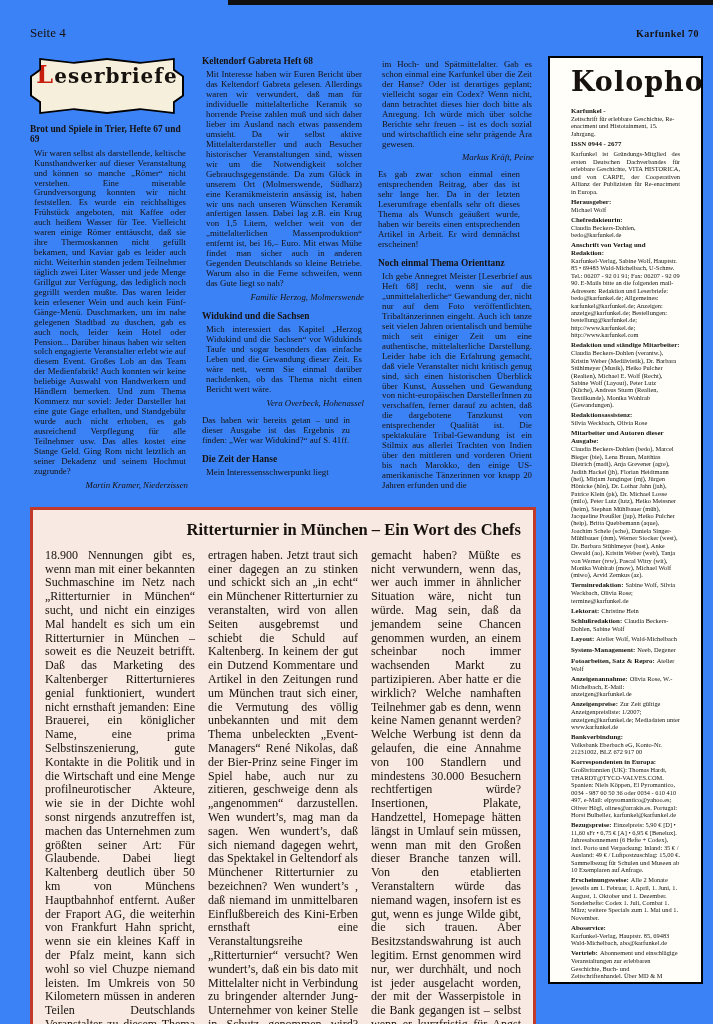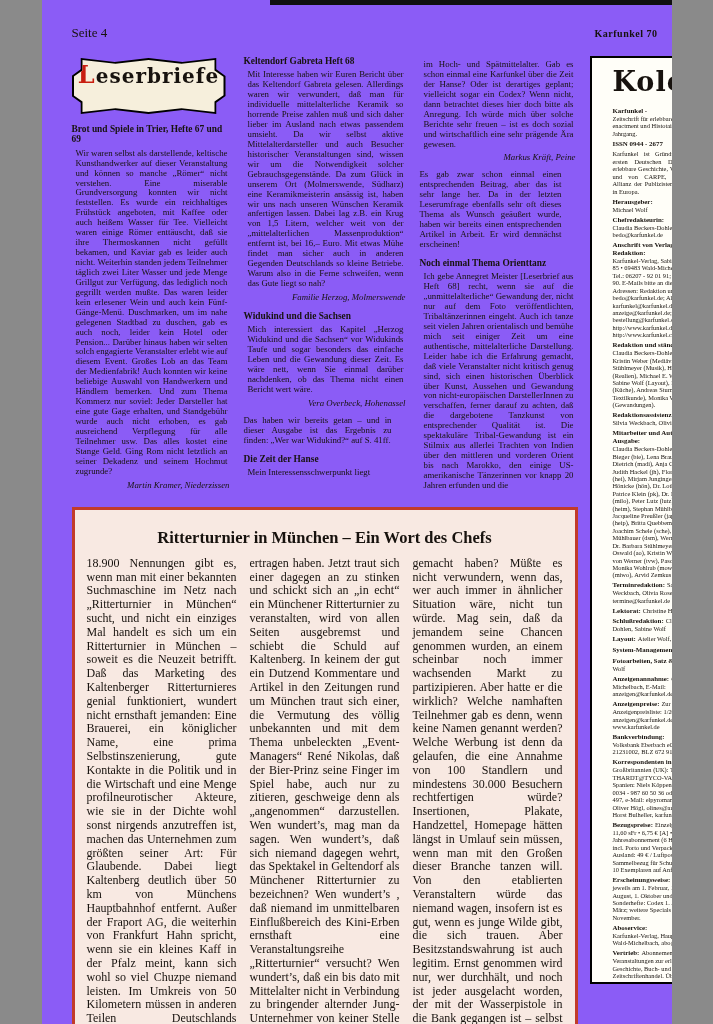--- a/index.html
+++ b/index.html
@@ -1,18 +1,18 @@
 <!DOCTYPE html>
 <html><head>
 <meta charset="utf-8">
 <style>
   html,body{margin:0;padding:0;background:#8a8a8a;}
   .page{
-    position:relative;width:630px;height:1024px;margin:0 auto;
-    background:#8b5cf6;color:#17120e;overflow:hidden;
+    position:relative;width:713px;height:1024px;margin:0 auto;
+    background:#3b82f6;color:#17120e;overflow:hidden;
     font-family:"Liberation Serif","DejaVu Serif",serif;
   }
   .scan-bar{position:absolute;top:0;left:228px;right:0;height:5px;background:#101010;}
   .hdr{position:absolute;top:25px;left:30px;right:14px;display:flex;justify-content:space-between;align-items:baseline;}
   .hdr .seite{font-size:13px;}
   .hdr .mag{font-size:10px;font-weight:bold;letter-spacing:.5px;}
   .content{
     position:absolute;top:56px;left:30px;width:673px;
     display:grid;grid-template-columns:160px 164px 158px 155px;
     grid-template-rows:auto auto;column-gap:12px;align-items:start;
@@ -37,21 +37,21 @@
   .blk.heading{font-weight:bold;font-size:9.4px;line-height:1.1;margin:8px 0 2px 0;}
   .blk.heading:first-child{margin-top:0;}
   .blk.body{text-align:justify;}
   .blk.sig{font-style:italic;text-align:right;margin:1px 2px 2px 0;}
   .blk.reply{text-align:justify;margin:7px 16px 2px 0;}
   
   .chefs{
     grid-column:1 / span 3;margin-top:12px;
     border:3px solid #c23b2a;background:#f8e9e2;padding:8px 12px 10px 12px;
   }
-  .chefs-title{text-align:center;font-weight:bold;font-size:16.5px;margin:10px 0 9px 0;}
+  .chefs-title{text-align:right;font-weight:bold;font-size:16.5px;margin:2px 0 9px 0;}
   .chefs-cols{display:flex;gap:13px;}
   .ccol{flex:1;font-size:12px;line-height:1.15;text-align:justify;}
   .byline{font-style:italic;float:right;margin-left:6px;}
   
   .kolophon{
     grid-column:4;grid-row:1 / span 2;
     border:2px solid #000;background:#fffef8;padding:6px 21px;
     max-height:912px;overflow:hidden;
   }
   .kol-title{

